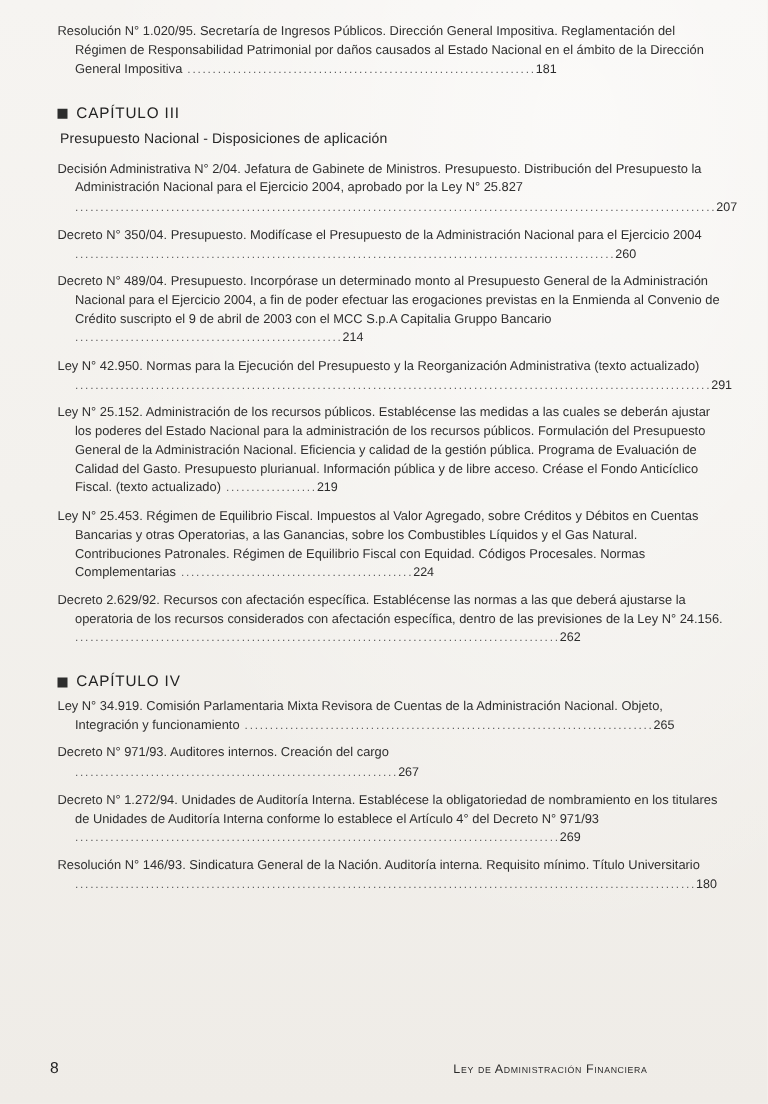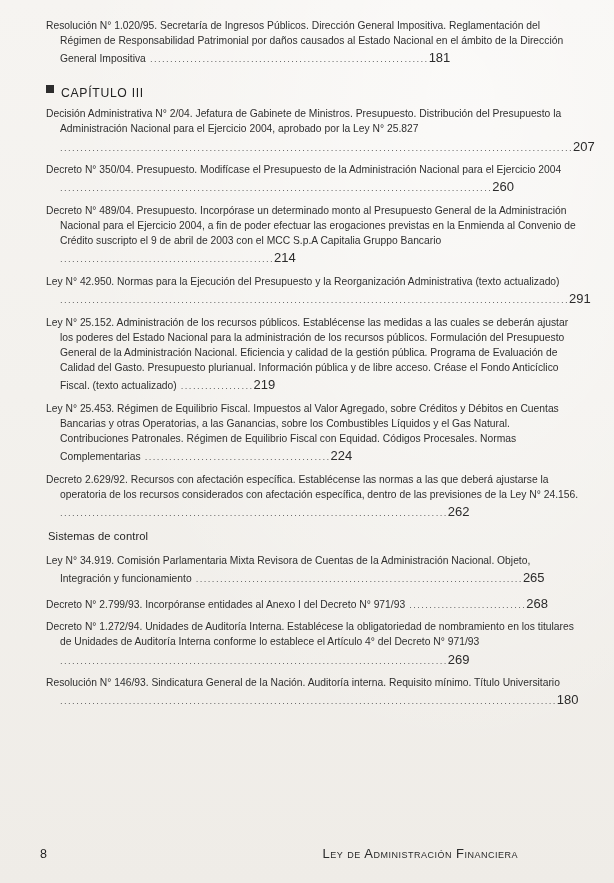--- a/index.html
+++ b/index.html
@@ -43,32 +43,33 @@
   }
   .entry .leader {
     display: inline;
     letter-spacing: 1.4px;
     color: #5d5d5d;
     font-size: 9.5px;
   }
   .entry .pg {
     display: inline;
     color: #2b2b2b;
-    font-size: 13px;
+    font-size: 10px;
   }
   .entry.hang {
     padding-left: 14px;
     text-indent: -14px;
   }
   .chapter {
     margin: 0;
     padding: 0;
   }
   .chapter-head {
     display: flex;
+    align-items: center;
     gap: 7px;
     margin: 18px 0 3px 0;
   }
   .sq {
     width: 8px;
     height: 8px;
     background: #2d2d2d;
     display: inline-block;
     flex: 0 0 auto;
   }
@@ -97,21 +98,21 @@
     padding: 0 34px 0 40px;
     display: flex;
     align-items: flex-end;
     justify-content: space-between;
   }
   .folio {
     font-size: 12.5px;
     color: #1f1f1f;
   }
   .running-title {
-    font-size: 13px;
+    font-size: 10px;
     color: #2a2a2a;
     font-variant: small-caps;
     letter-spacing: 0.5px;
     margin-right: 62px;
   }
 </style>
 </head>
 <body>
 
 <div class="page">
@@ -120,20 +121,21 @@
 
     <div class="entry hang block-top">
       <span class="txt">Resolución N° 1.020/95. Secretaría de Ingresos Públicos. Dirección General Impositiva. Reglamentación del Régimen de Responsabilidad Patrimonial por daños causados al Estado Nacional en el ámbito de la Dirección General Impositiva</span><span class="leader"> .....................................................................</span><span class="pg">181</span>
     </div>
 
     <div class="chapter">
       <div class="chapter-head">
         <span class="sq"></span>
         <span class="chapter-title">CAPÍTULO III</span>
       </div>
+      <div class="chapter-sub">Presupuesto Nacional - Disposiciones de aplicación</div>
 
       <div class="entry hang">
         <span class="txt">Decisión Administrativa N° 2/04. Jefatura de Gabinete de Ministros. Presupuesto. Distribución del Presupuesto la Administración Nacional para el Ejercicio 2004, aprobado por la Ley N° 25.827</span><span class="leader"> ...............................................................................................................................</span><span class="pg">207</span>
       </div>
       <div class="entry hang">
         <span class="txt">Decreto N° 350/04. Presupuesto. Modifícase el Presupuesto de la Administración Nacional para el Ejercicio 2004</span><span class="leader"> ...........................................................................................................</span><span class="pg">260</span>
       </div>
       <div class="entry hang">
         <span class="txt">Decreto N° 489/04. Presupuesto. Incorpórase un determinado monto al Presupuesto General de la Administración Nacional para el Ejercicio 2004, a fin de poder efectuar las erogaciones previstas en la Enmienda al Convenio de Crédito suscripto el 9 de abril de 2003 con el MCC S.p.A Capitalia Gruppo Bancario</span><span class="leader"> .....................................................</span><span class="pg">214</span>
       </div>
@@ -145,27 +147,30 @@
       </div>
       <div class="entry hang">
         <span class="txt">Ley N° 25.453. Régimen de Equilibrio Fiscal. Impuestos al Valor Agregado, sobre Créditos y Débitos en Cuentas Bancarias y otras Operatorias, a las Ganancias, sobre los Combustibles Líquidos y el Gas Natural. Contribuciones Patronales. Régimen de Equilibrio Fiscal con Equidad. Códigos Procesales. Normas Complementarias</span><span class="leader"> ..............................................</span><span class="pg">224</span>
       </div>
       <div class="entry hang">
         <span class="txt">Decreto 2.629/92. Recursos con afectación específica. Establécense las normas a las que deberá ajustarse la operatoria de los recursos considerados con afectación específica, dentro de las previsiones de la Ley N° 24.156.</span><span class="leader"> ................................................................................................</span><span class="pg">262</span>
       </div>
     </div>
 
     <div class="chapter">
-      <div class="chapter-sub">Sistemas de control</div>
+      <div class="chapter-head">
+        <span class="sq"></span>
+        <span class="chapter-title">CAPÍTULO IV</span>
+      </div>
 
       <div class="entry hang">
         <span class="txt">Ley N° 34.919. Comisión Parlamentaria Mixta Revisora de Cuentas de la Administración Nacional. Objeto, Integración y funcionamiento</span><span class="leader"> .................................................................................</span><span class="pg">265</span>
       </div>
       <div class="entry hang">
-        <span class="txt">Decreto N° 2.799/93. Incorpóranse entidades al Anexo I del Decreto N° 971/93</span><span class="leader"> .............................</span><span class="pg">268</span>
+        <span class="txt">Decreto N° 971/93. Auditores internos. Creación del cargo</span><span class="leader"> ................................................................</span><span class="pg">267</span>
       </div>
       <div class="entry hang">
         <span class="txt">Decreto N° 1.272/94. Unidades de Auditoría Interna. Establécese la obligatoriedad de nombramiento en los titulares de Unidades de Auditoría Interna conforme lo establece el Artículo 4° del Decreto N° 971/93</span><span class="leader"> ................................................................................................</span><span class="pg">269</span>
       </div>
       <div class="entry hang">
         <span class="txt">Resolución N° 146/93. Sindicatura General de la Nación. Auditoría interna. Requisito mínimo. Título Universitario</span><span class="leader"> ...........................................................................................................................</span><span class="pg">180</span>
       </div>
 
     </div>
 

